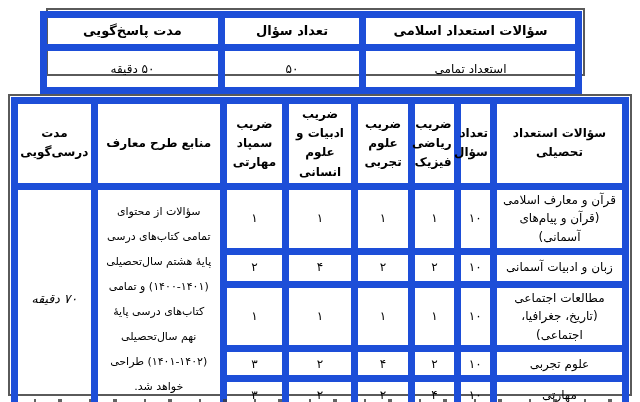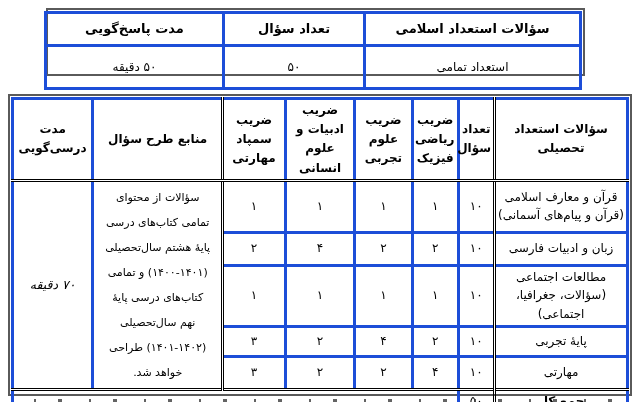--- a/index.html
+++ b/index.html
@@ -12,21 +12,21 @@
     padding: 1px;
     background: #fff;
   }
   .frame > table {
     border-collapse: collapse;
     table-layout: fixed;
     width: 100%;
     height: 100%;
   }
   td, th {
-    border: 3px solid #1d4ed8;
+    border: 7px solid #1d4ed8;
     text-align: center;
     vertical-align: middle;
     white-space: pre-line;
     padding: 1px 2px;
     font-size: 12px;
     line-height: 1.55;
     font-weight: normal;
   }
   th { font-weight: bold; }
 
@@ -117,21 +117,21 @@
 فیزیک</th>
       <th>ضریب
 علوم
 تجربی</th>
       <th>ضریب
 ادبیات و
 علوم انسانی</th>
       <th>ضریب
 سمپاد
 مهارتی</th>
-      <th class="v-dbl">منابع طرح سؤال</th>
+      <th class="v-dbl">منابع طرح معارف</th>
       <th>مدت
 درسی‌گویی</th>
     </tr>
 
     <tr class="r-tall">
       <td class="subject">قرآن و معارف اسلامی
 (قرآن و پیام‌های آسمانی)</td>
       <td class="num v-dbl">۱۰</td>
       <td class="num">۱</td>
       <td class="num">۱</td>
@@ -142,40 +142,40 @@
 پایۀ هشتم سال‌تحصیلی
 (۱۴۰۰-۱۴۰۱) و تمامی
 کتاب‌های درسی پایۀ
 نهم سال‌تحصیلی
 (۱۴۰۱-۱۴۰۲) طراحی
 خواهد شد.</td>
       <td class="duration-cell" rowspan="5">۷۰ دقیقه</td>
     </tr>
 
     <tr class="r-short">
-      <td class="subject">زبان و ادبیات فارسی</td>
+      <td class="subject">زبان و ادبیات آسمانی</td>
       <td class="num v-dbl">۱۰</td>
       <td class="num">۲</td>
       <td class="num">۲</td>
       <td class="num">۴</td>
       <td class="num">۲</td>
     </tr>
 
     <tr class="r-tall">
       <td class="subject">مطالعات اجتماعی
-(سؤالات، جغرافیا، اجتماعی)</td>
+(تاریخ، جغرافیا، اجتماعی)</td>
       <td class="num v-dbl">۱۰</td>
       <td class="num">۱</td>
       <td class="num">۱</td>
       <td class="num">۱</td>
       <td class="num">۱</td>
     </tr>
 
     <tr class="r-min">
-      <td class="subject">پایۀ تجربی</td>
+      <td class="subject">علوم تجربی</td>
       <td class="num v-dbl">۱۰</td>
       <td class="num">۲</td>
       <td class="num">۴</td>
       <td class="num">۲</td>
       <td class="num">۳</td>
     </tr>
 
     <tr class="r-short">
       <td class="subject">مهارتی</td>
       <td class="num v-dbl">۱۰</td>

